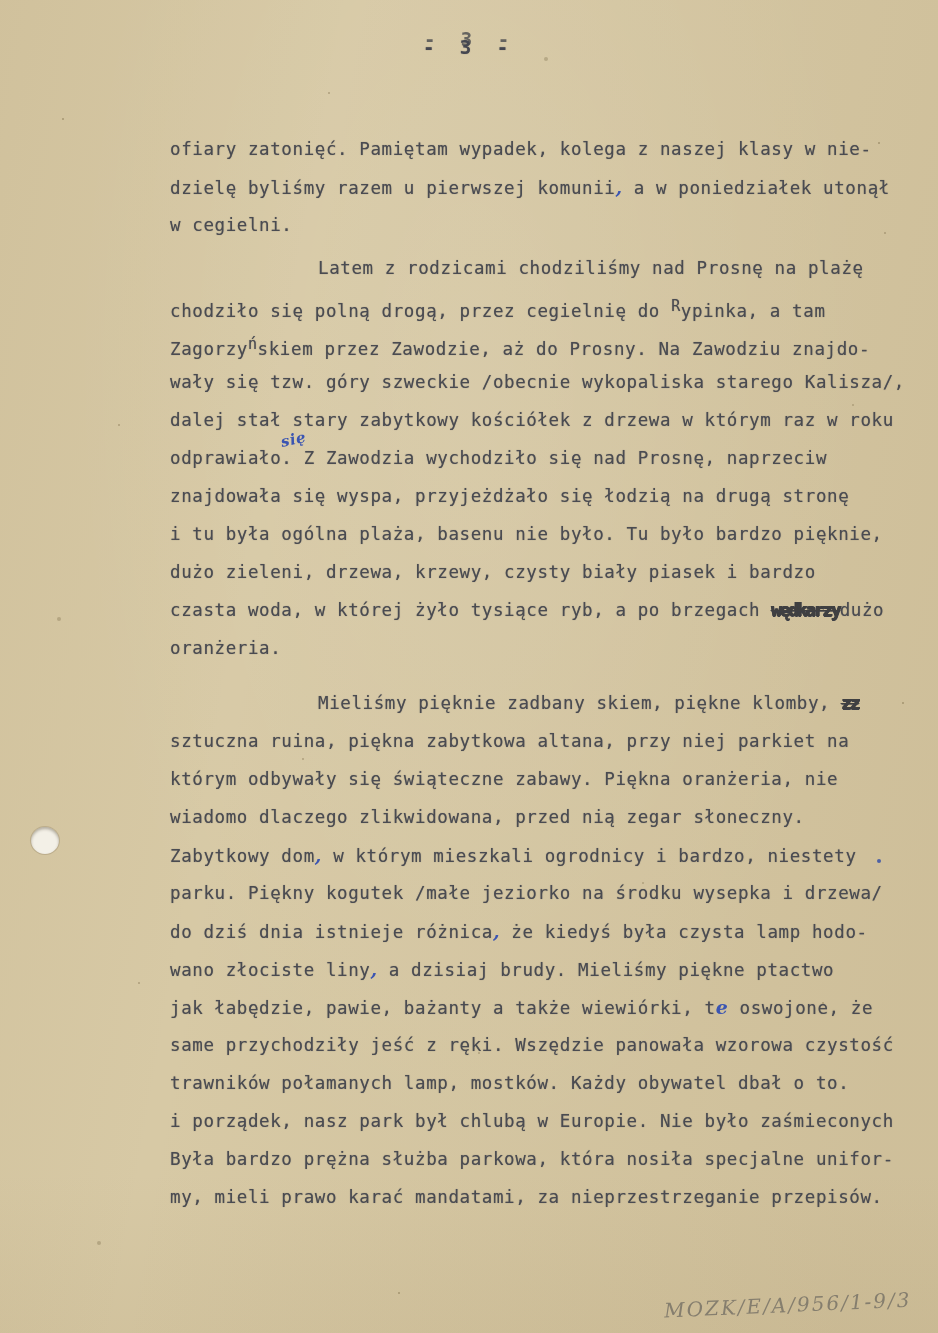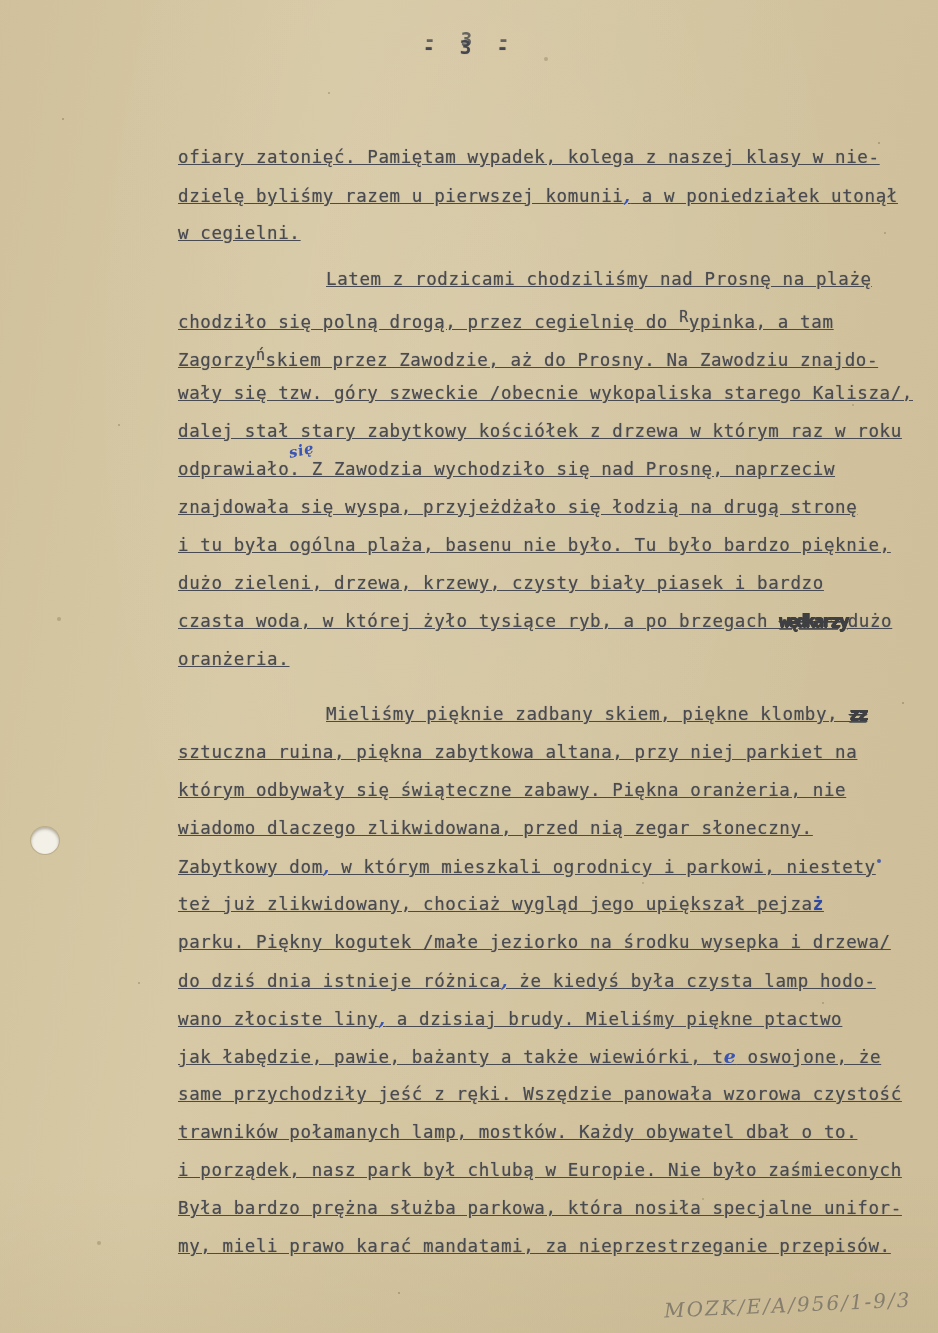--- a/index.html
+++ b/index.html
@@ -40,21 +40,21 @@
     box-shadow:inset 0 2px 3px rgba(60,50,30,.35), 0 0 0 1px rgba(120,105,75,.25);
   }
   .pagenum{
     position:absolute;top:36px;left:0;right:0;text-align:center;
     font-size:19px;font-weight:bold;letter-spacing:7px;color:#454750;
     text-shadow:1px -8px 0 rgba(63,65,72,.75), 0 0 1px rgba(63,65,72,.55);
   }
   .doc{
     position:absolute;left:170px;top:130px;width:746px;color:#4a4b51;
   }
-  .paragraph{margin:8px;text-decoration:underline;}
+  .paragraph{margin:0;}
   .paragraph:nth-child(1){margin-bottom:5px;}
   .paragraph:nth-child(2){margin-bottom:17px;}
   .line{
     height:38px;line-height:38px;white-space:pre;
     font-size:17.5px;letter-spacing:0.6px;
     text-shadow:0 0 1px rgba(74,75,81,.6);
   }
   .line.indent{padding-left:148px;}
   .typed{}
   .sup{vertical-align:6px;font-size:15px;}
@@ -105,22 +105,21 @@
       <div class="line"><span class="typed">i tu była ogólna plaża, basenu nie było. Tu było bardzo pięknie,</span></div>
       <div class="line"><span class="typed">dużo zieleni, drzewa, krzewy, czysty biały piasek i bardzo</span></div>
       <div class="line"><span class="typed">czasta woda, w której żyło tysiące ryb, a po brzegach </span><span class="ov">wędkarzy</span><span class="typed">dużo</span></div>
       <div class="line"><span class="typed">oranżeria.</span></div>
     </div>
     <div class="paragraph">
       <div class="line indent"><span class="typed">Mieliśmy pięknie zadbany skiem, piękne klomby, </span><span class="ov">zz</span></div>
       <div class="line"><span class="typed">sztuczna ruina, piękna zabytkowa altana, przy niej parkiet na</span></div>
       <div class="line"><span class="typed">którym odbywały się świąteczne zabawy. Piękna oranżeria, nie</span></div>
       <div class="line"><span class="typed">wiadomo dlaczego zlikwidowana, przed nią zegar słoneczny.</span></div>
-      <div class="line"><span class="typed">Zabytkowy dom</span><span class="ink">,</span><span class="typed"> w którym mieszkali ogrodnicy i parkowi, niestety</span></div>
-      <div class="line"><span class="typed">też już zlikwidowany, chociaż wygląd jego upiększał pejza</span><span class="ink-bold">ż</span></div>
+      <div class="line"><span class="typed">Zabytkowy dom</span><span class="ink">,</span><span class="typed"> w którym mieszkali ogrodnicy i bardzo, niestety</span></div>
       <div class="line"><span class="typed">parku. Piękny kogutek /małe jeziorko na środku wysepka i drzewa/</span></div>
       <div class="line"><span class="typed">do dziś dnia istnieje różnica</span><span class="ink">,</span><span class="typed"> że kiedyś była czysta lamp hodo-</span></div>
       <div class="line"><span class="typed">wano złociste liny</span><span class="ink">,</span><span class="typed"> a dzisiaj brudy. Mieliśmy piękne ptactwo</span></div>
       <div class="line"><span class="typed">jak łabędzie, pawie, bażanty a także wiewiórki, t</span><span class="ink">e</span><span class="typed"> oswojone, że</span></div>
       <div class="line"><span class="typed">same przychodziły jeść z ręki. Wszędzie panowała wzorowa czystość</span></div>
       <div class="line"><span class="typed">trawników połamanych lamp, mostków. Każdy obywatel dbał o to.</span></div>
       <div class="line"><span class="typed">i porządek, nasz park był chlubą w Europie. Nie było zaśmieconych</span></div>
       <div class="line"><span class="typed">Była bardzo prężna służba parkowa, która nosiła specjalne unifor-</span></div>
       <div class="line"><span class="typed">my, mieli prawo karać mandatami, za nieprzestrzeganie przepisów.</span></div>
     </div>

